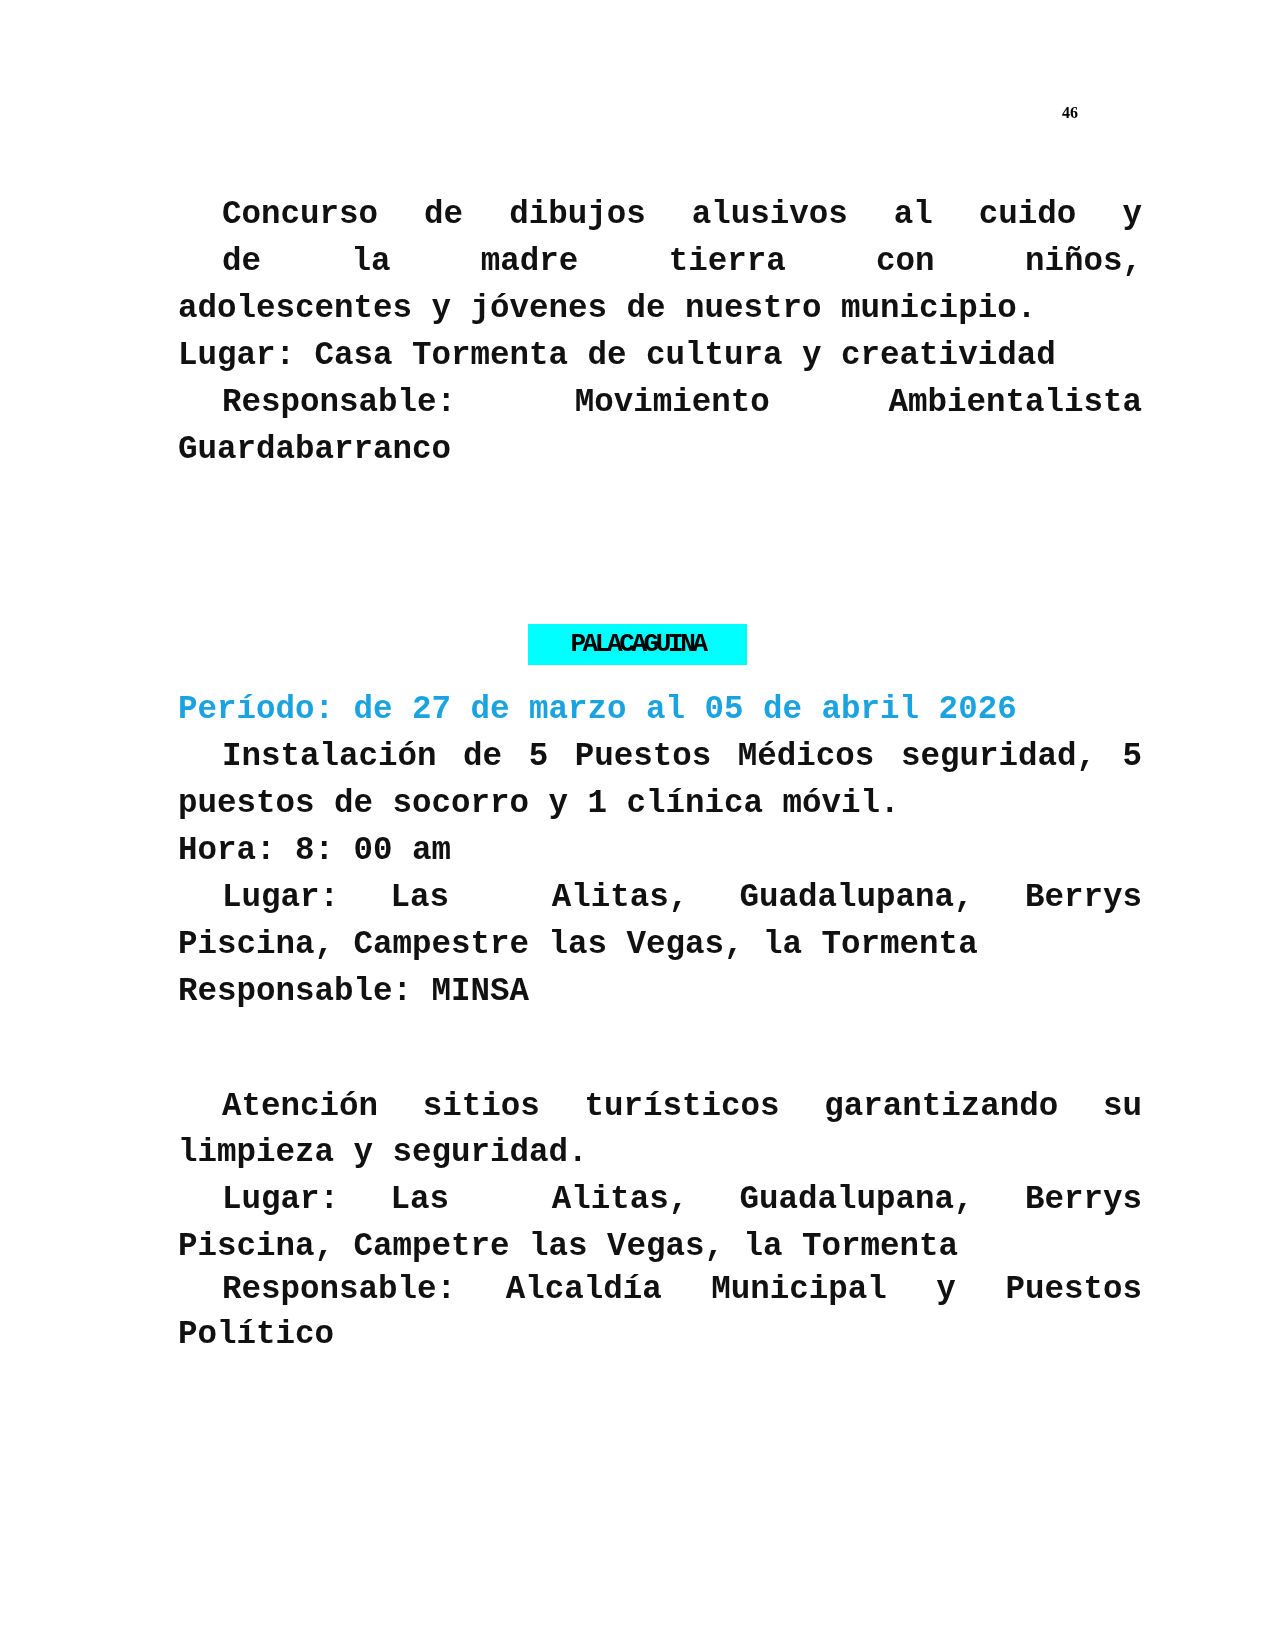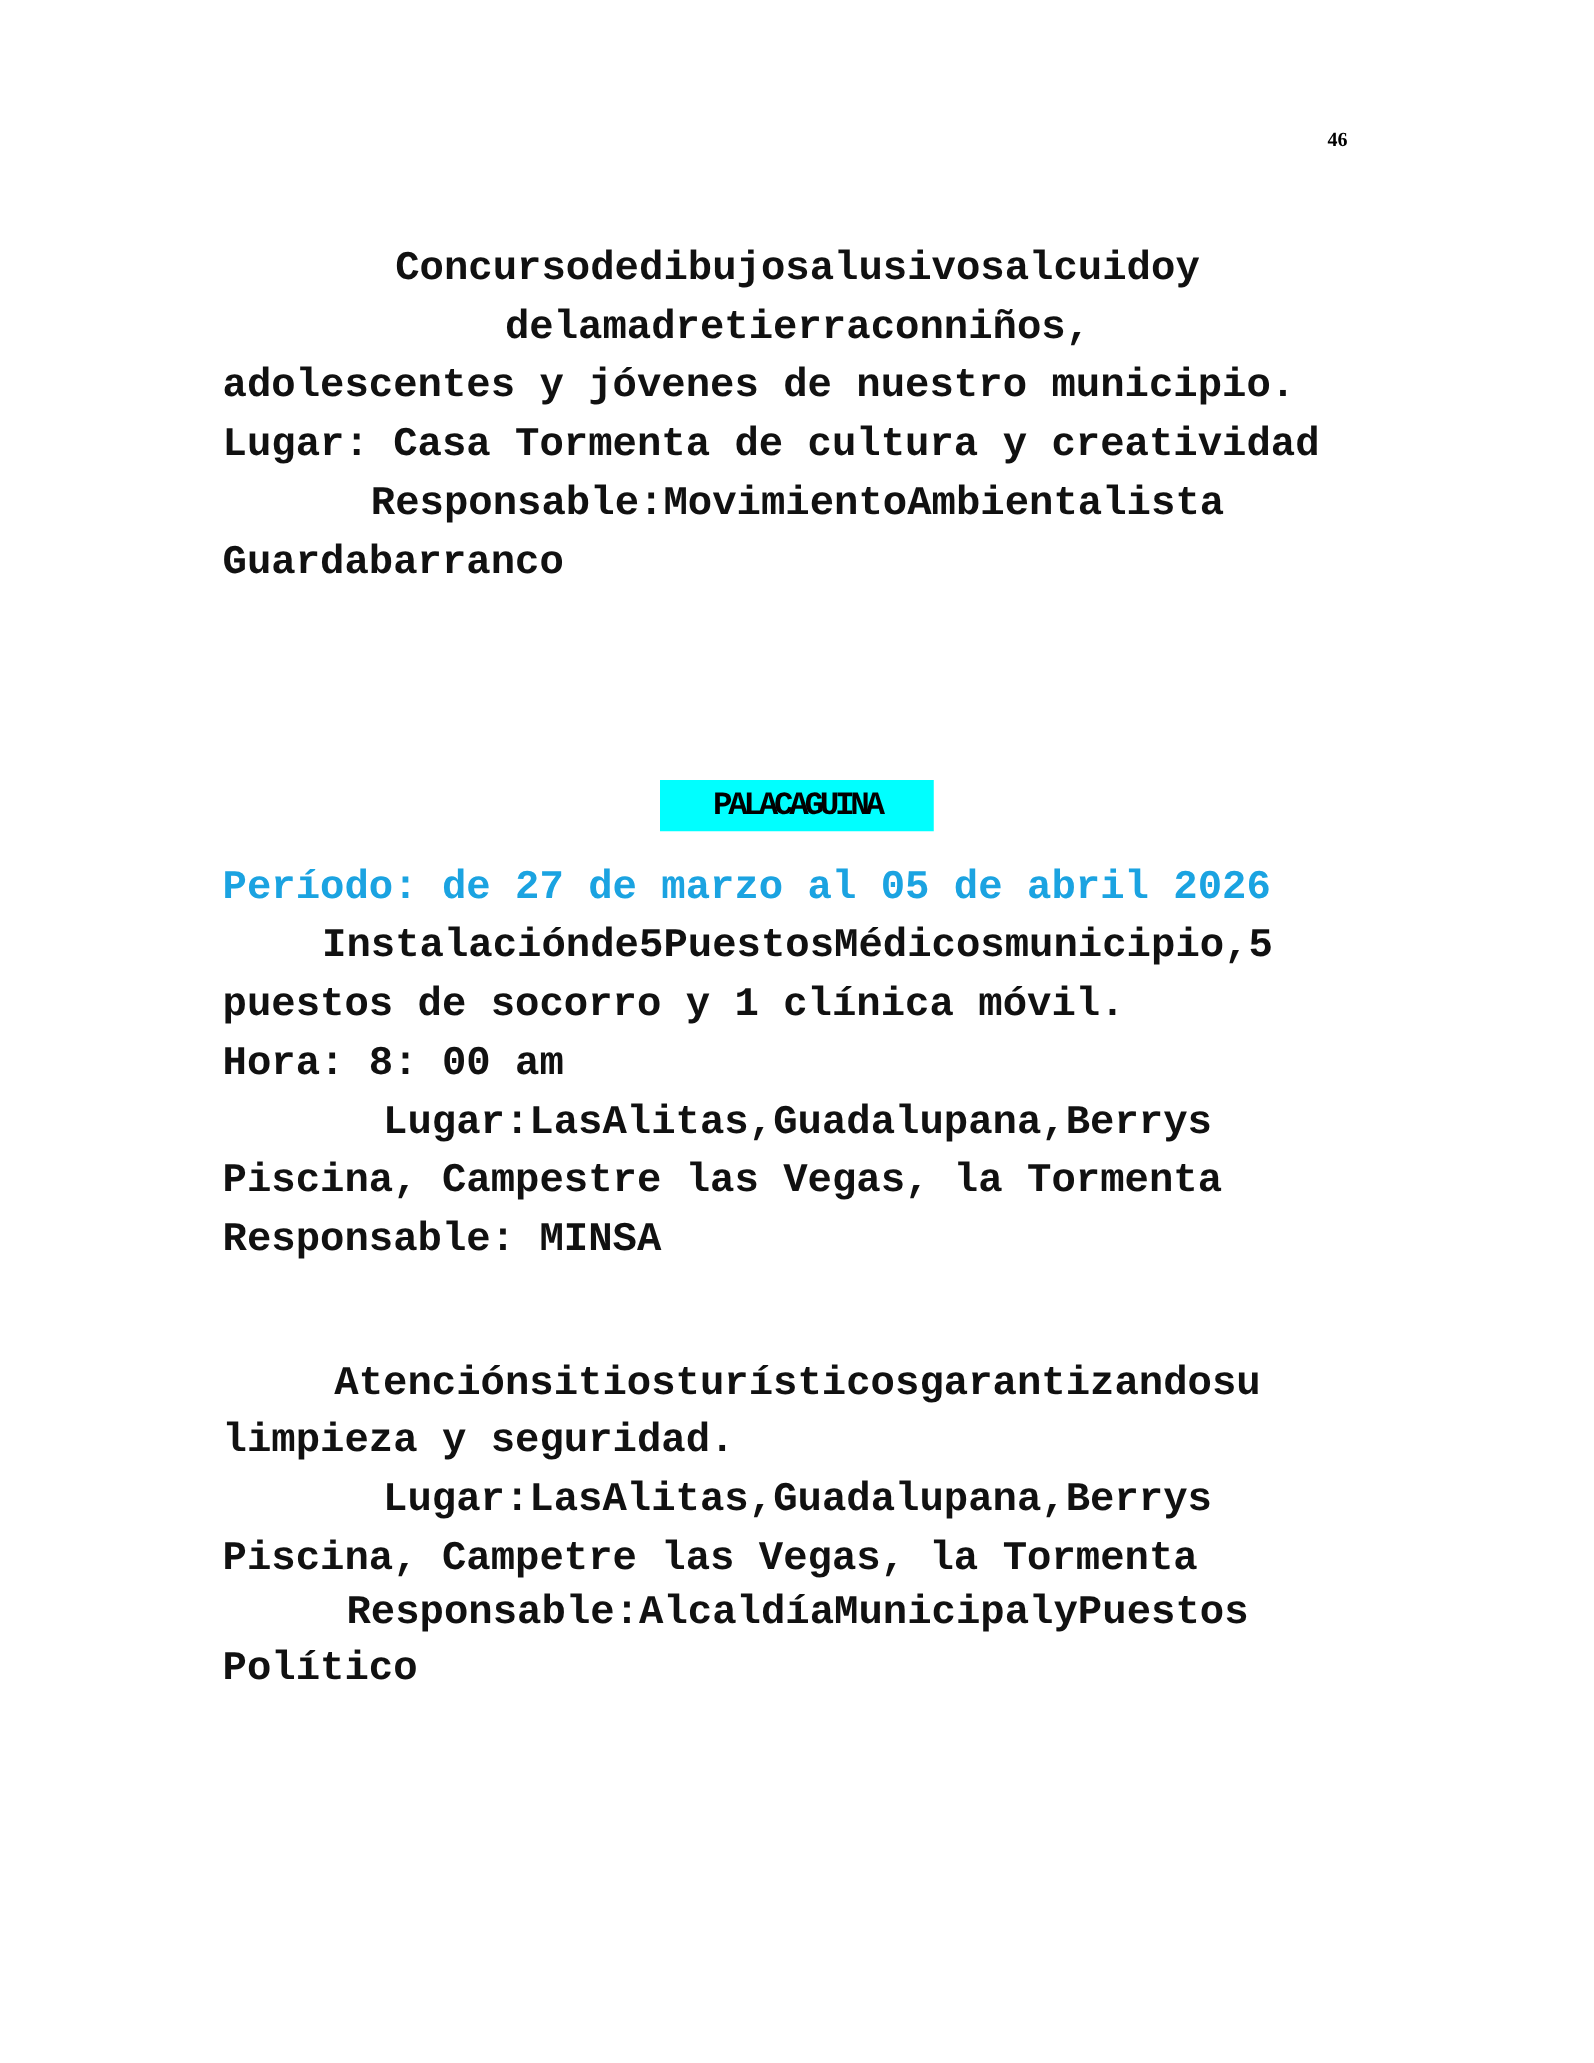--- a/index.html
+++ b/index.html
@@ -7,21 +7,21 @@
   .page { position: absolute; left: 0; top: 0; width: 1275px; height: 1650px; background: #fff; }
   .page-number {
     position: absolute; left: 1062px; top: 104px;
     font-family: "Liberation Serif", serif; font-weight: bold; font-size: 16px; color: #000;
   }
   .line {
     position: absolute; left: 178px; width: 920px; height: 40px;
     font-family: "Liberation Mono", monospace; font-weight: bold;
     font-size: 32.5px; line-height: 40px; color: #111; white-space: pre;
   }
-  .line.just { display: flex; justify-content: center; }
+  .line.just { display: flex; justify-content: space-between; margin-left: 44px; }
   .line.just span { display: inline-block; }
   .blue { color: #1ba3e1; }
   .heading {
     position: absolute; left: 528px; top: 624px; width: 219px; height: 41px;
     background: #00ffff;
     font-family: "Liberation Mono", monospace; font-weight: bold; font-size: 26px;
     letter-spacing: -3.4px; line-height: 41px; color: #000; text-align: center;
   }
 </style>
 </head>
@@ -60,21 +60,21 @@
   <div class="heading">PALACAGUINA</div>
 
   <div class="line blue" style="top:690px">Período: de 27 de marzo al 05 de abril 2026</div>
 
   <div class="line just" style="top:737px">
     <span>Instalación</span>
     <span>de</span>
     <span>5</span>
     <span>Puestos</span>
     <span>Médicos</span>
-    <span>municipio,</span>
+    <span>seguridad,</span>
     <span>5</span>
   </div>
   <div class="line" style="top:784px">puestos de socorro y 1 clínica móvil.</div>
   <div class="line" style="top:831px">Hora: 8: 00 am</div>
   <div class="line just" style="top:878px">
     <span>Lugar:</span>
     <span>Las</span>
     <span></span>
     <span>Alitas,</span>
     <span>Guadalupana,</span>

